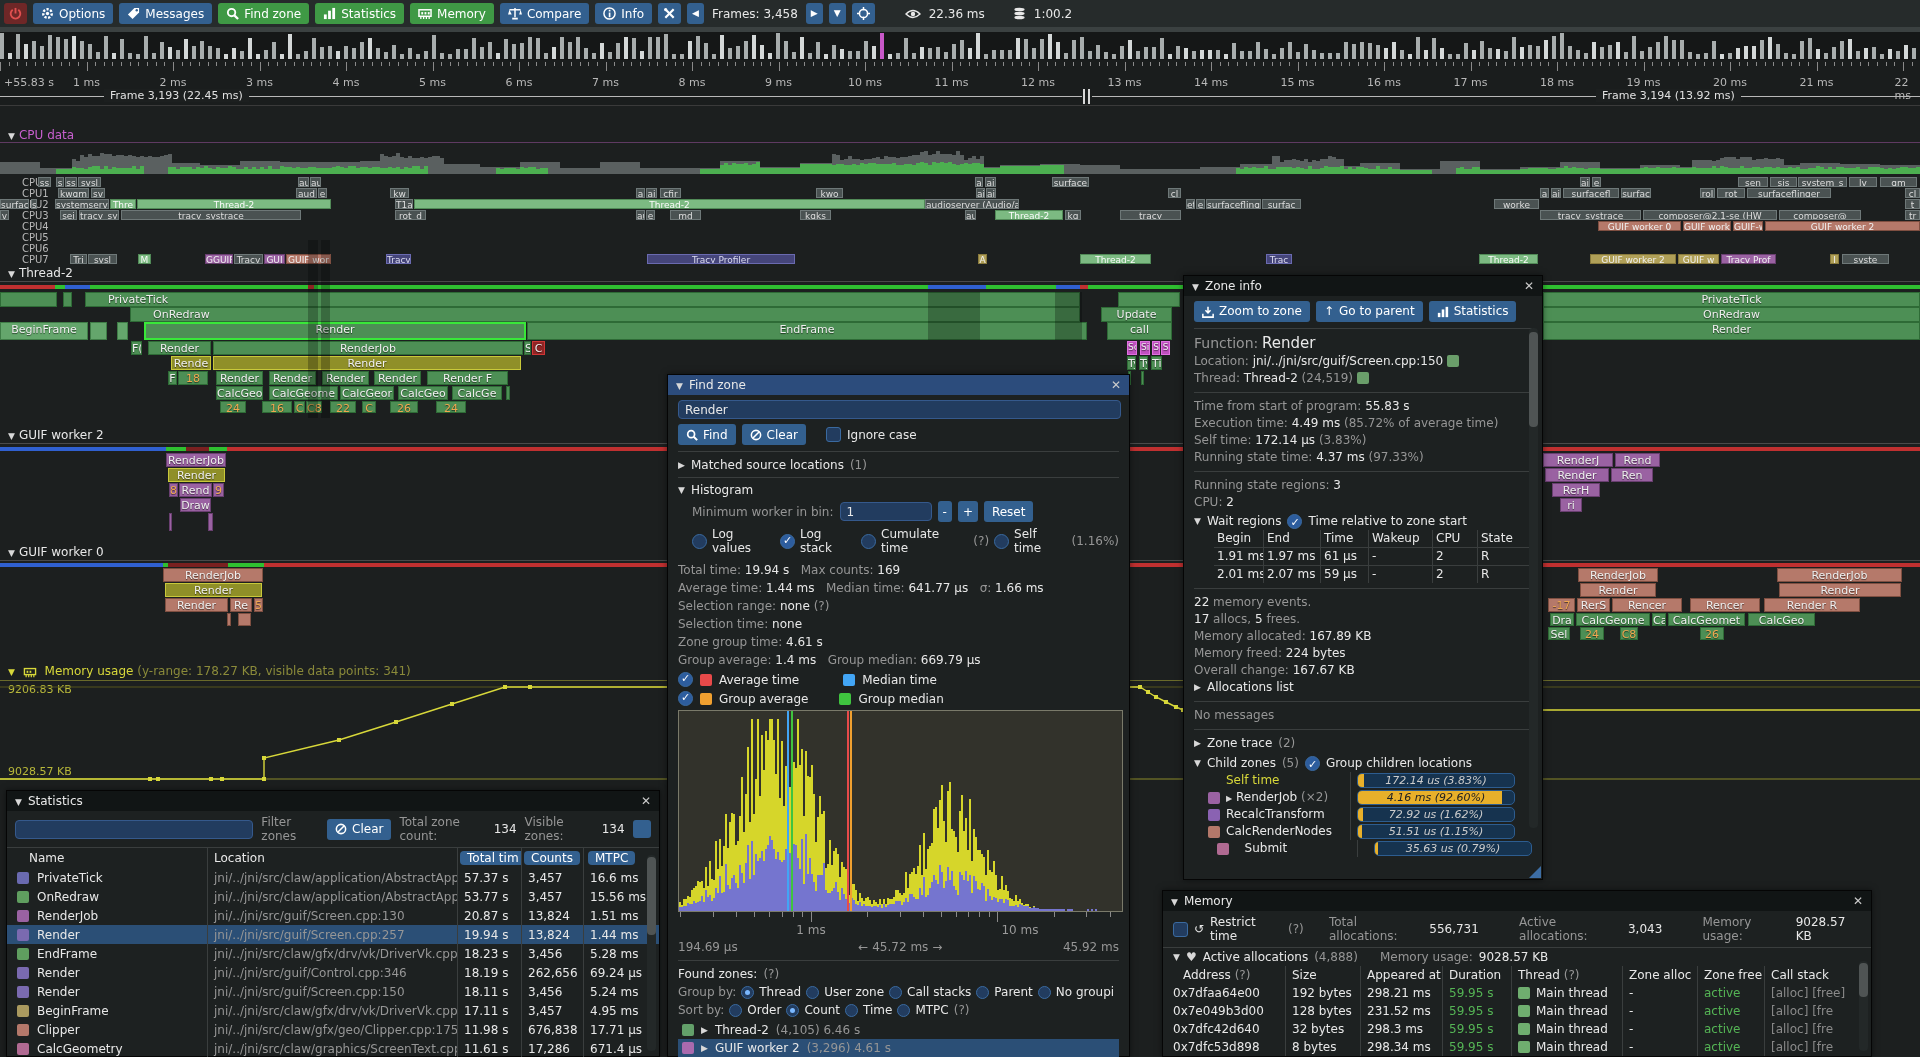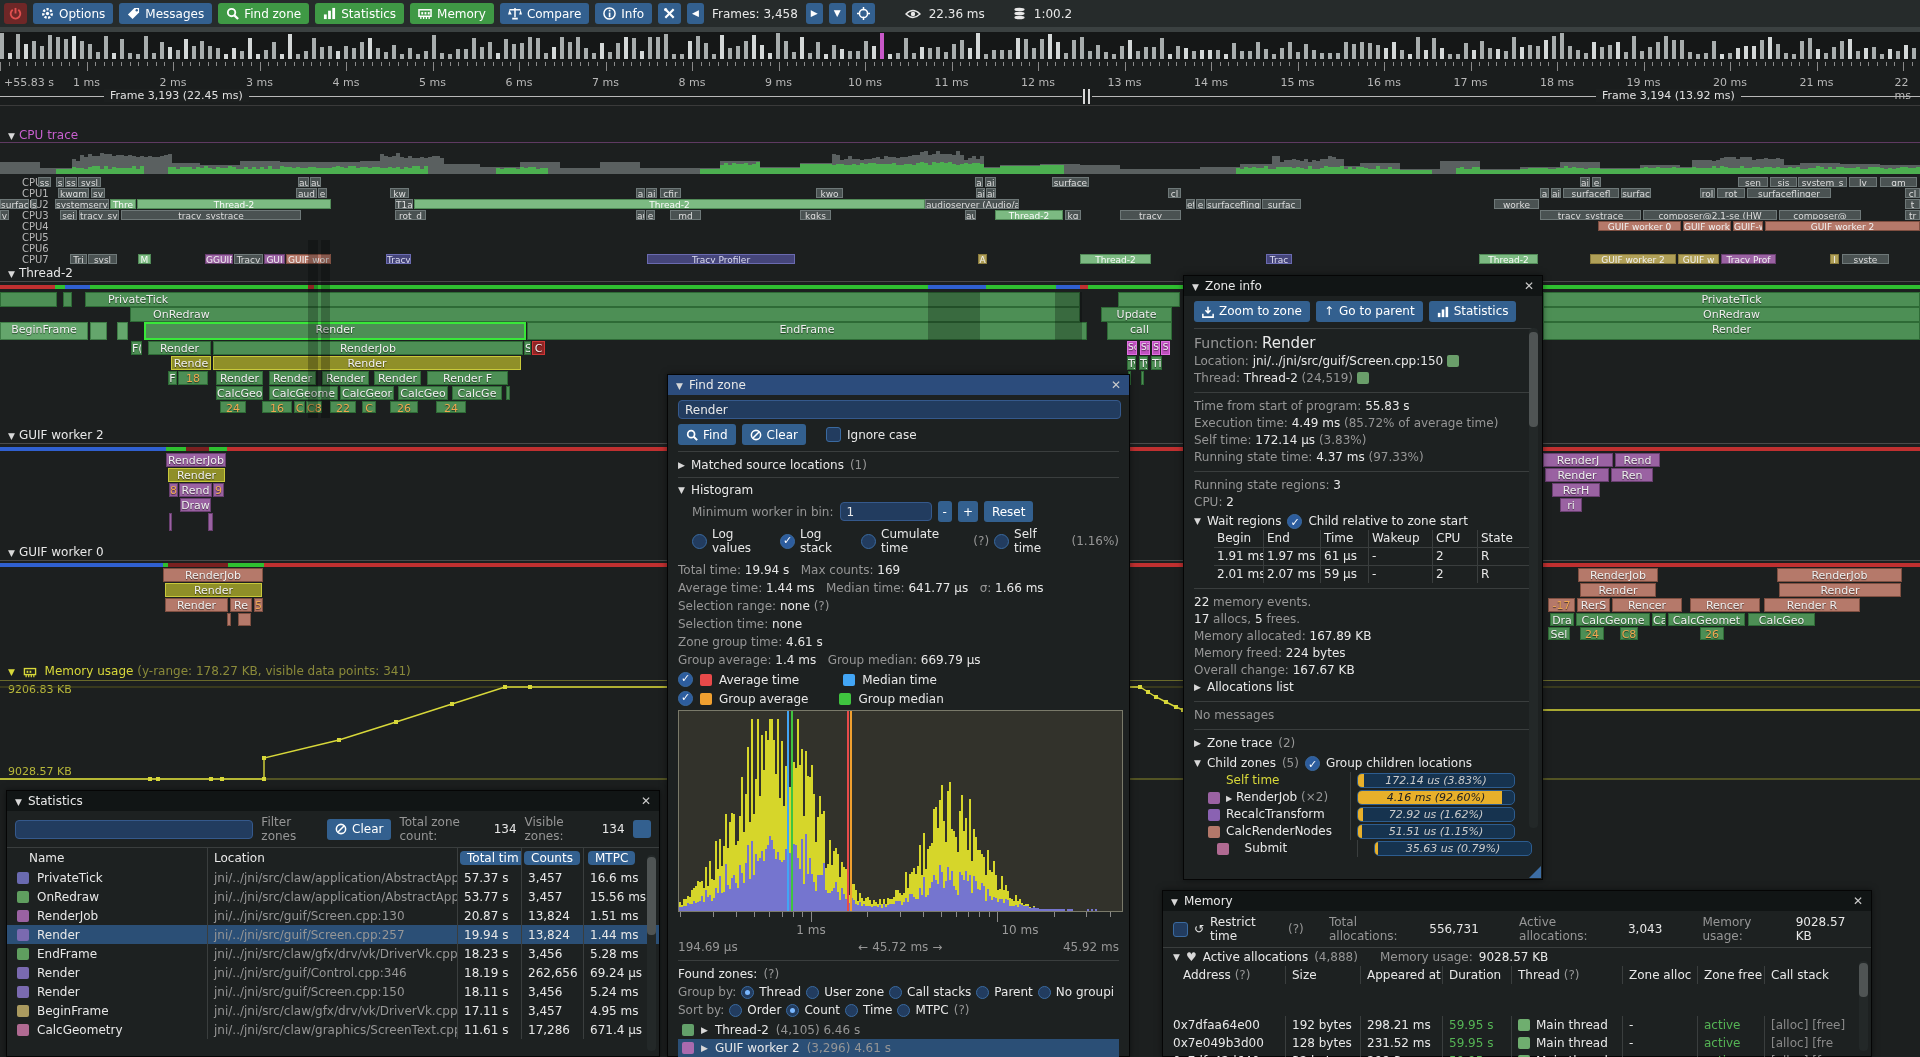--- a/index.html
+++ b/index.html
@@ -704,21 +704,21 @@
       <span class="rlabel" style="left: 1903px;">22 ms</span>
     </div>
 
   <div class="fline" style="left:0;width:1082px"></div>
   <div class="fline" style="left:1092px;width:828px"></div>
   <div class="flabel" style="left:104px">Frame 3,193 (22.45 ms)</div>
   <div class="flabel" style="left:1596px">Frame 3,194 (13.92 ms)</div>
   <div class="fdiv" style="left:1083px"></div>
   <div class="fdiv" style="left:1088px"></div>
 
-  <div class="sechead" style="left:8px;top:128px;color:#c75fce"><span class="fold">▼</span><span>CPU trace</span></div>
+  <div class="sechead" style="left:8px;top:128px;color:#c75fce"><span class="fold">▼</span><span>CPU data</span></div>
   <div class="secline" style="left:0;top:142px;width:1920px;background:#5f3a62"></div>
   <div id="cpugraph" class="abs" style="left:0;top:146px;width:1920px;height:28px;overflow:hidden">
       <div style="position:absolute;left:0px;bottom:0;width:4px;height:11.554493841162184px;background:#5a6060"></div>
       <div style="position:absolute;left:4px;bottom:0;width:4px;height:11.554493841162184px;background:#5a6060"></div>
       <div style="position:absolute;left:8px;bottom:0;width:4px;height:11.554493841162184px;background:#5a6060"></div>
       <div style="position:absolute;left:12px;bottom:0;width:4px;height:11.554493841162184px;background:#5a6060"></div>
       <div style="position:absolute;left:16px;bottom:0;width:4px;height:11.554493841162184px;background:#5a6060"></div>
       <div style="position:absolute;left:20px;bottom:0;width:4px;height:11.554493841162184px;background:#5a6060"></div>
       <div style="position:absolute;left:24px;bottom:0;width:4px;height:11.554493841162184px;background:#5a6060"></div>
       <div style="position:absolute;left:28px;bottom:0;width:4px;height:11.554493841162184px;background:#5a6060"></div>
@@ -1981,20 +1981,31 @@
           <span class="vline"></span>
     <span class="tcell lbl" style="width:249px">jni/../jni/src/claw/gfx/drv/vk/DriverVk.cpp:</span>
           <span class="vline"></span>
     <span class="tcell val" style="width:63px">17.11 s</span>
           <span class="vline"></span>
     <span class="tcell val" style="width:61px">3,457</span>
           <span class="vline"></span>
     <span class="tcell val" style="width:62px">4.95 ms</span>
         </div>
         <div class="trow">
+          <span class="tcell" style="width:200px;padding-left:10px"><span class="sw" style="display:inline-block;background:#b4786a;vertical-align:-2px;margin-right:8px"></span><span class="val">Clipper</span></span>
+          <span class="vline"></span>
+    <span class="tcell lbl" style="width:249px">jni/../jni/src/claw/gfx/geo/Clipper.cpp:175</span>
+          <span class="vline"></span>
+    <span class="tcell val" style="width:63px">11.98 s</span>
+          <span class="vline"></span>
+    <span class="tcell val" style="width:61px">676,838</span>
+          <span class="vline"></span>
+    <span class="tcell val" style="width:62px">17.71 μs</span>
+        </div>
+        <div class="trow">
           <span class="tcell" style="width:200px;padding-left:10px"><span class="sw" style="display:inline-block;background:#b06a92;vertical-align:-2px;margin-right:8px"></span><span class="val">CalcGeometry</span></span>
           <span class="vline"></span>
     <span class="tcell lbl" style="width:249px">jni/../jni/src/claw/graphics/ScreenText.cpp</span>
           <span class="vline"></span>
     <span class="tcell val" style="width:63px">11.61 s</span>
           <span class="vline"></span>
     <span class="tcell val" style="width:61px">17,286</span>
           <span class="vline"></span>
     <span class="tcell val" style="width:62px">671.4 μs</span>
         </div>
@@ -2862,21 +2873,21 @@
       <div><span class="lbl">Execution time:</span> <span class="val">4.49 ms</span> <span class="lbl">(85.72% of average time)</span></div>
       <div><span class="lbl">Self time:</span> <span class="val">172.14 μs</span> <span class="lbl">(3.83%)</span></div>
       <div><span class="lbl">Running state time:</span> <span class="val">4.37 ms</span> <span class="lbl">(97.33%)</span></div>
       <div class="hr" style="margin:5px 0"></div>
       <div><span class="lbl">Running state regions:</span> <span class="val">3</span></div>
       <div><span class="lbl">CPU:</span> <span class="val">2</span></div>
       <div class="row" style="margin-top:2px">
           <span class="fold" style="font-size:9px">▼</span>
           <span class="val">Wait regions</span>
         <span class="cb round on"></span>
-          <span class="val">Child relative to zone start</span>
+          <span class="val">Time relative to zone start</span>
         </div>
       <div id="waittable" style="margin-left:20px">
           <div class="trow thead" style="height:17px">
             <span class="tcell" style="width:49px;padding:0 3px">Begin</span>
             <span class="vline"></span>
             <span class="tcell" style="width:56px;padding:0 3px">End</span>
             <span class="vline"></span>
             <span class="tcell" style="width:47px;padding:0 3px">Time</span>
             <span class="vline"></span>
             <span class="tcell" style="width:63px;padding:0 3px">Wakeup</span>
@@ -3019,21 +3030,21 @@
         <span class="vline"></span>
       <span class="tcell" style="width:110px"><span>Thread</span> <span class="lbl">(?)</span></span>
         <span class="vline"></span>
       <span class="tcell" style="width:74px">Zone alloc</span>
         <span class="vline"></span>
       <span class="tcell" style="width:66px">Zone free</span>
         <span class="vline"></span>
       <span class="tcell" style="width:90px">Call stack</span>
     </div>
     <div id="memrows">
-        <div class="trow" style="height: 18px; margin-top: 32px;">
+        <div class="trow" style="height: 18px;">
           <span class="tcell val" style="width:122px;padding-left:10px">0x7dfaa64e00</span>
           <span class="vline"></span>
     <span class="tcell val" style="width:74px">192 bytes</span>
           <span class="vline"></span>
     <span class="tcell val" style="width:81px">298.21 ms</span>
           <span class="vline"></span>
     <span class="tcell green-t" style="width:68px">59.95 s</span>
           <span class="vline"></span>
     <span class="tcell" style="width:110px"><span class="sw" style="display:inline-block;background:#6fae6f;vertical-align:-2px;margin-right:6px"></span>Main thread</span>
           <span class="vline"></span>

